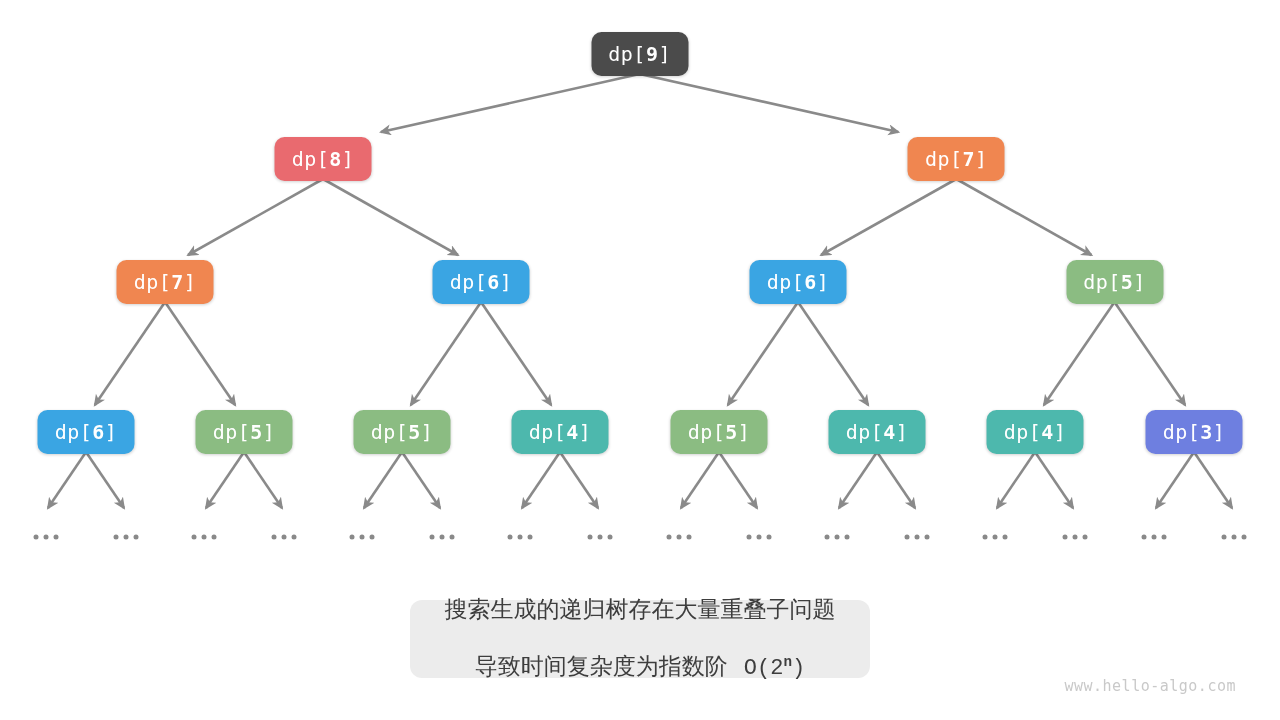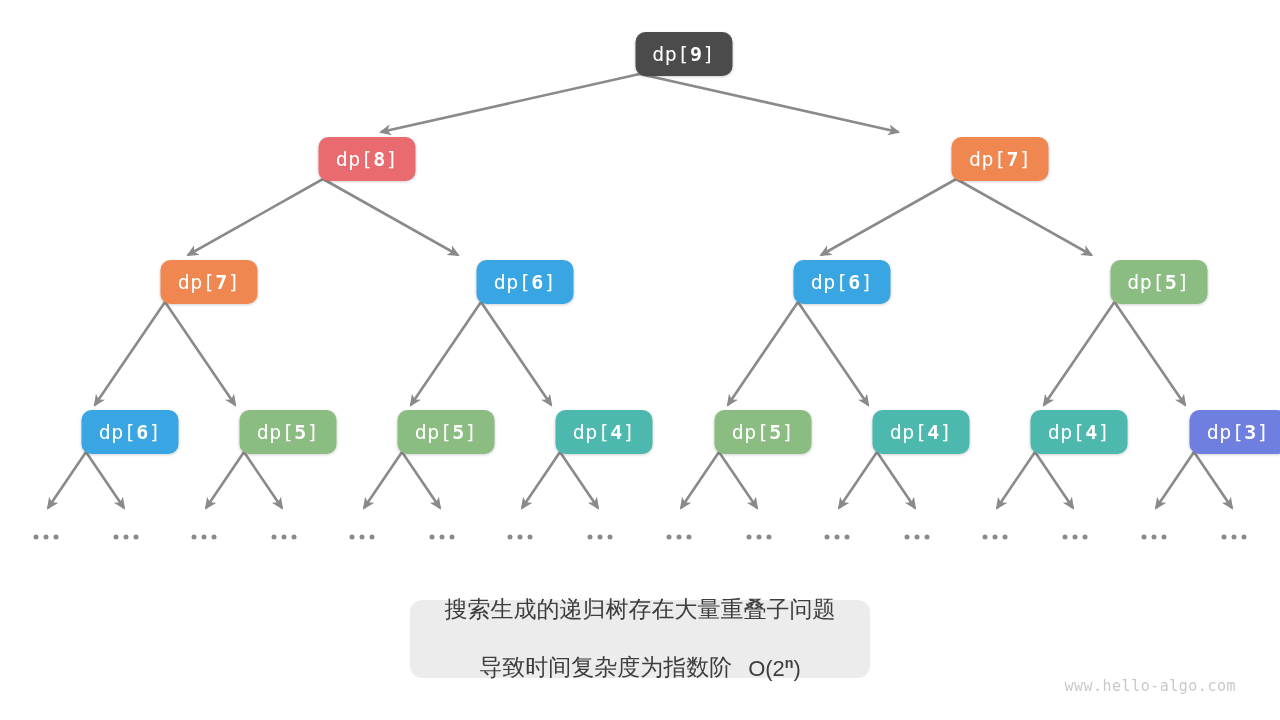--- a/index.html
+++ b/index.html
@@ -6,34 +6,33 @@
   body{width:1280px;height:720px;overflow:hidden;font-family:"Liberation Sans",sans-serif;}
   .stage{position:relative;width:1280px;height:720px;background:#ffffff;}
   #edges{position:absolute;left:0;top:0;width:1280px;height:720px;}
   .node{
     position:absolute;width:97px;height:44px;border-radius:10px;
     display:flex;align-items:center;justify-content:center;
     transform:translate(-50%,-50%);
     color:#ffffff;font-family:"DejaVu Sans Mono","Liberation Mono",monospace;
     font-size:20px;letter-spacing:0.5px;
     box-shadow:0 1px 3px rgba(0,0,0,0.18);
-    margin-left:44px;
   }
   .node .num{font-weight:bold;}
   .node .pfx,.node .sfx{font-weight:normal;}
   .leaf{position:absolute;transform:translate(-50%,-50%);display:flex;gap:5px;}
   .leaf i{display:block;width:5px;height:5px;border-radius:50%;}
   .caption{
     position:absolute;left:410px;top:600px;width:460px;height:78px;
     background:#ececec;border-radius:12px;
     display:flex;flex-direction:column;align-items:center;justify-content:center;
     gap:20px;color:#3d3d3d;font-size:23px;line-height:33px;
   }
   .cap-line{white-space:nowrap;}
-  .formula{font-family:Liberation Sans, sans-serif;margin-left:16px;font-size:22px;}
+  .formula{font-family:Liberation Mono, monospace;margin-left:16px;font-size:22px;}
   .formula .sup{font-weight:bold;font-size:0.65em;vertical-align:super;}
   .watermark{
     position:absolute;right:44px;top:677px;
     font-family:"DejaVu Sans Mono","Liberation Mono",monospace;
     font-size:15px;color:#c9c9c9;letter-spacing:0.5px;
   }
 </style>
 </head>
 <body>
 

